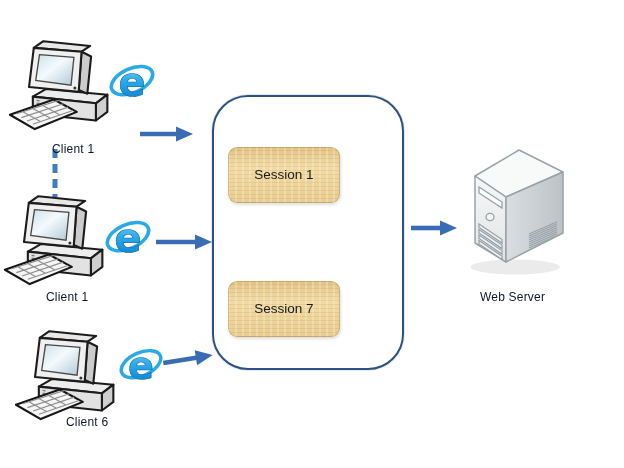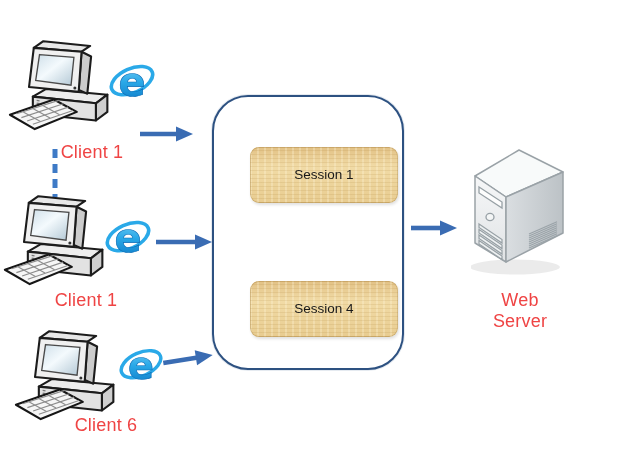--- a/index.html
+++ b/index.html
@@ -2,38 +2,38 @@
 <html><head>
 <meta charset="utf-8">
 <style>
   html,body{margin:0;padding:0;background:#fff;}
   .stage{
     position:relative;width:624px;height:468px;background:#ffffff;
     font-family:"Liberation Sans",sans-serif;overflow:hidden;
   }
   .abs{position:absolute;}
   .label{
-    font-size:18px;color:#ef4444;text-align:center;width:80px;
+    font-size:12px;color:#0f172a;width:80px;
     letter-spacing:.2px;
   }
   .container-box{
     position:absolute;left:212px;top:95px;width:192px;height:275px;
     border:2.6px solid #2d5181;border-radius:36px;background:#ffffff;
     box-shadow:0 0 0 1px rgba(45,81,129,.12);
     box-sizing:border-box;
   }
   .session{
-    position:absolute;width:148px;height:56px;border-radius:9px;
+    position:absolute;width:112px;height:56px;border-radius:9px;
     background-color:#ecd096;
     background-image:
       repeating-linear-gradient(0deg, rgba(166,124,52,.14) 0 1px, rgba(0,0,0,0) 1px 4px),
       repeating-linear-gradient(90deg, rgba(255,246,218,.30) 0 2px, rgba(0,0,0,0) 2px 7px),
       linear-gradient(180deg,#e2c185,#f1dba6 35%,#e8cc90);
     box-shadow:inset 0 0 0 1px rgba(158,118,48,.35), 1px 2px 3px rgba(0,0,0,.12);
-    text-align:center;line-height:56px;font-size:13.5px;color:#191919;margin-left:22px;
+    text-align:center;line-height:56px;font-size:13.5px;color:#191919;
   }
   svg{display:block;}
 </style>
 </head>
 <body>
 
 <div class="stage">
 
   <svg width="0" height="0" style="position:absolute">
     <defs>
@@ -191,21 +191,21 @@
   <svg class="abs" style="left:410px;top:219px" width="48" height="18">
     <line x1="1" y1="9" x2="32" y2="9" stroke="#3a6cb3" stroke-width="4.6"></line>
     <polygon points="30,1.5 47,9 30,16.5" fill="#3a6cb3"></polygon>
   </svg>
 
   <div class="container-box"></div>
   <div class="session" style="left:228px;top:147px">
     <span>Session 1</span>
   </div>
   <div class="session" style="left:228px;top:281px">
-    <span>Session 4</span>
+    <span>Session 7</span>
   </div>
 
   <svg class="abs" style="left:471px;top:146px" width="96" height="130" viewBox="0 0 96 130">
     <ellipse cx="44" cy="121" rx="45" ry="7.5" fill="#000" opacity="0.08"></ellipse>
     <polygon points="4,30 48,4 92,26 35,51" fill="#f8fafa" stroke="#9aa2a7" stroke-width="1.5" stroke-linejoin="round"></polygon>
     <polygon points="4,30 35,51 35,116 4,97" fill="url(#srvF)" stroke="#9aa2a7" stroke-width="1.5" stroke-linejoin="round"></polygon>
     <polygon points="35,51 92,26 92,87 35,116" fill="url(#srvR)" stroke="#9aa2a7" stroke-width="1.5" stroke-linejoin="round"></polygon>
     <polygon points="8,41 31,56 31,62 8,47" fill="#fdfdfd" stroke="#97a0a5" stroke-width="1.3"></polygon>
     <ellipse cx="19" cy="71" rx="4" ry="3.6" fill="#f4f6f6" stroke="#97a0a5" stroke-width="1.3"></ellipse>
     <polygon points="8,78 31,93.6 31,97.1 8,81.5" fill="#eef1f2" stroke="#97a0a5" stroke-width="1.2"></polygon>

